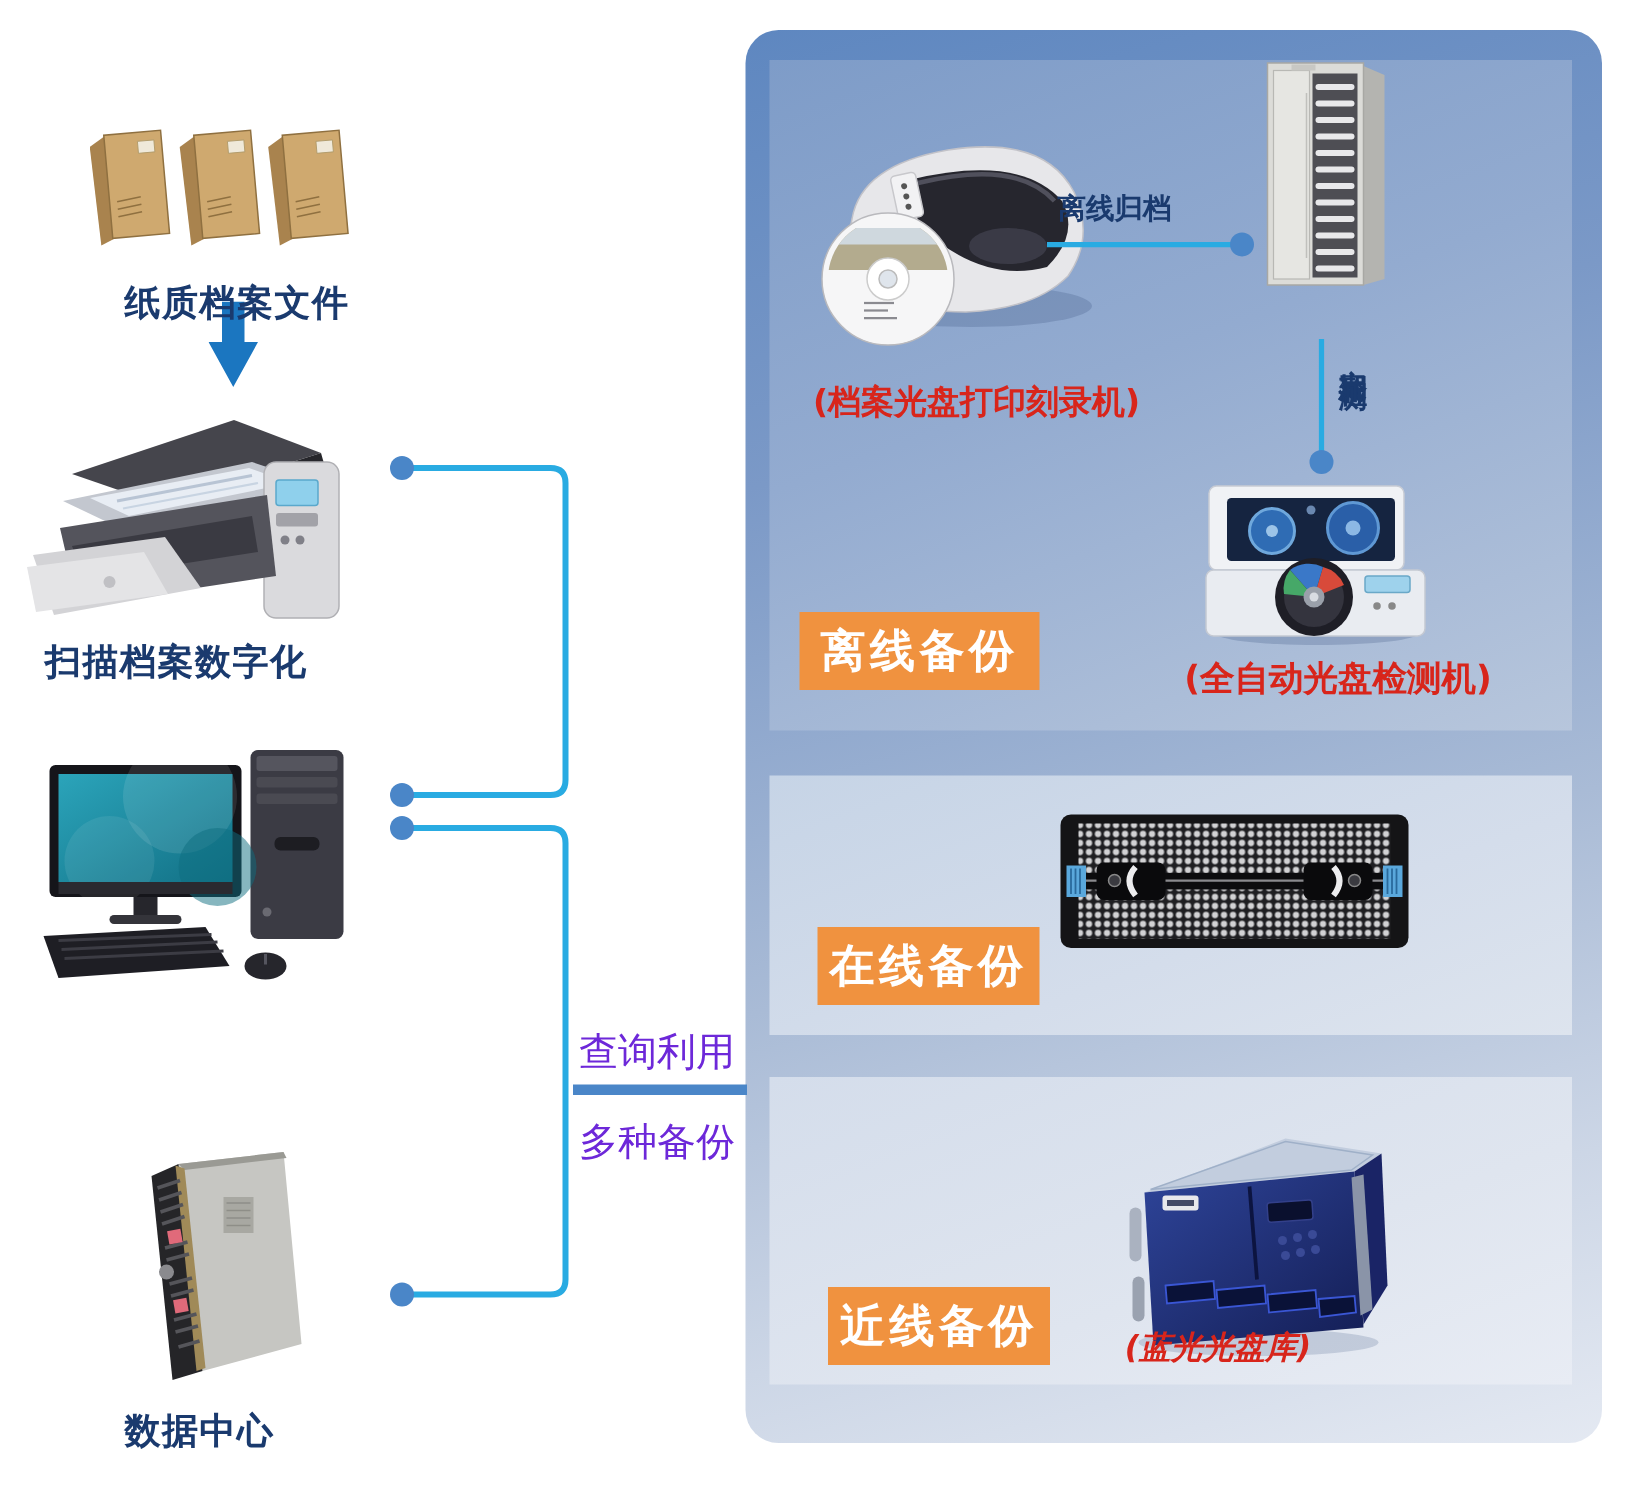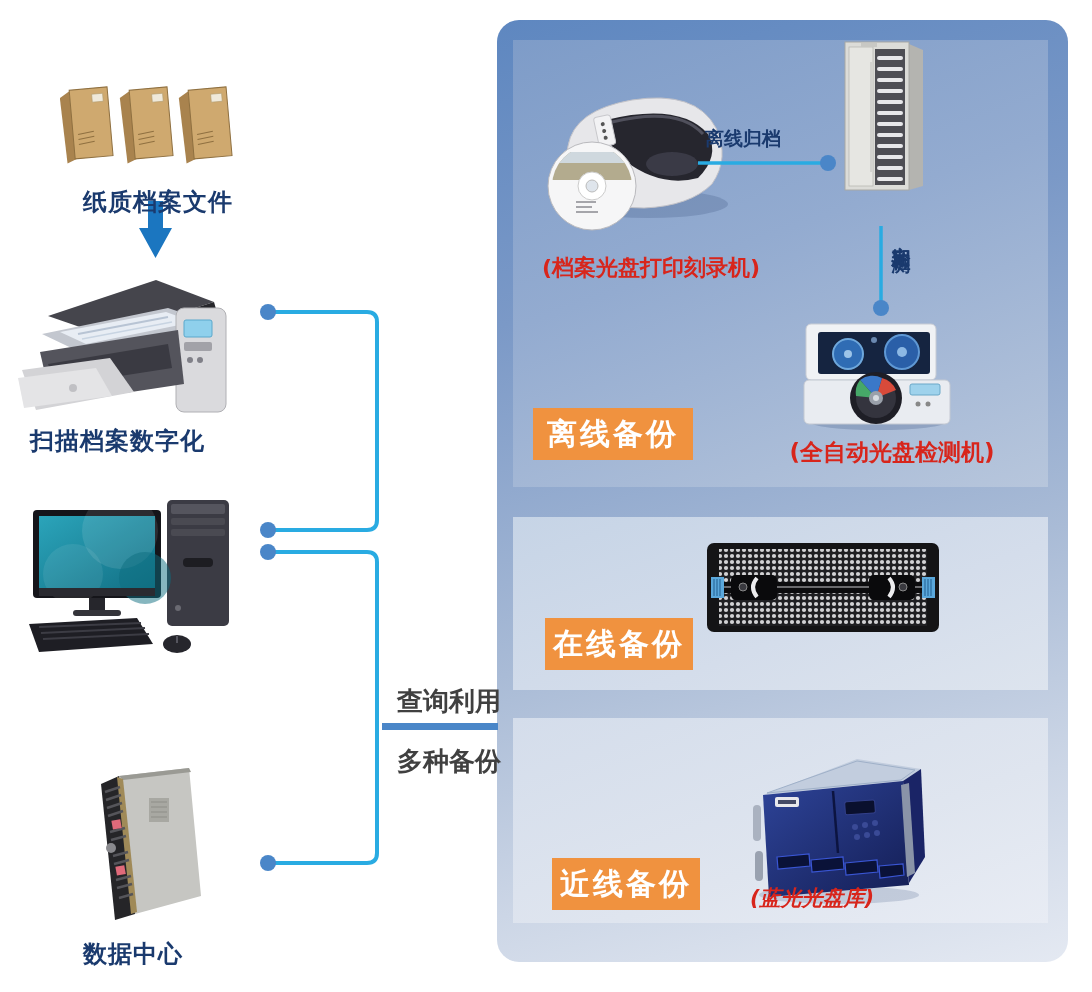--- a/index.html
+++ b/index.html
@@ -8,22 +8,22 @@
     font-family:"DejaVu Sans","Liberation Sans",sans-serif;overflow:hidden;
   }
   .abs{position:absolute;}
   
   .nav-label{
     position:absolute;color:#1a3a6e;font-weight:bold;font-size:24px;
     text-align:center;letter-spacing:1px;white-space:nowrap;
   }
   
   .mid-label{
-    position:absolute;color:#404040;font-weight:bold;font-size:26px;
-    text-align:right;white-space:nowrap;
+    position:absolute;color:#6d28d9;font-weight:normal;font-size:26px;
+    text-align:left;white-space:nowrap;
   }
   .mid-divider{position:absolute;left:382px;top:723px;width:116px;height:7px;background:#4a86c8;}
   
   .backup-panel{
     position:absolute;left:497px;top:20px;width:571px;height:942px;border-radius:22px;
     background:linear-gradient(165deg,#5e87c0 0%,#7b99c7 28%,#a9bbd6 60%,#ccd6e6 82%,#e4e9f2 100%);
   }
   .section{position:absolute;width:535px;}
   .section-1{left:513px;top:40px;height:447px;background:linear-gradient(160deg,#7e9cc8 0%,#93abd0 45%,#b7c6dc 100%);}
   .section-2{left:513px;top:517px;height:173px;background:linear-gradient(160deg,#c6d4e6 0%,#d4ddeb 60%,#dde4ee 100%);}

